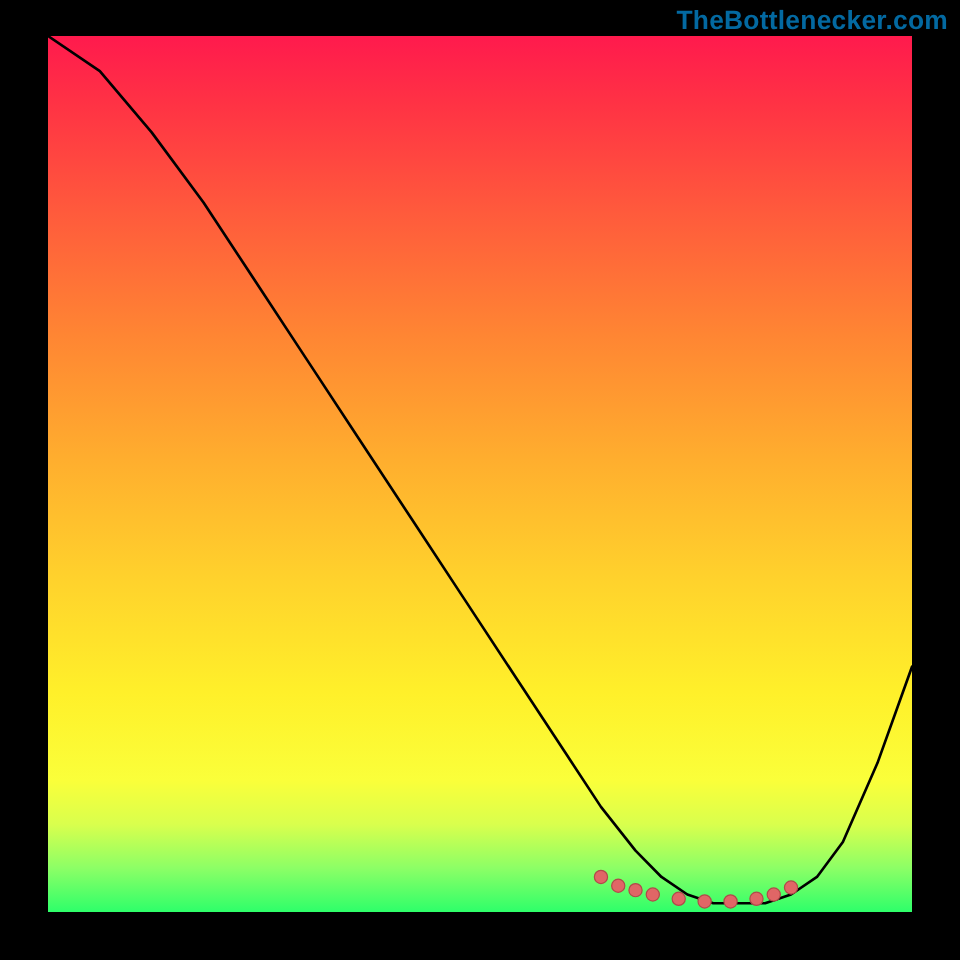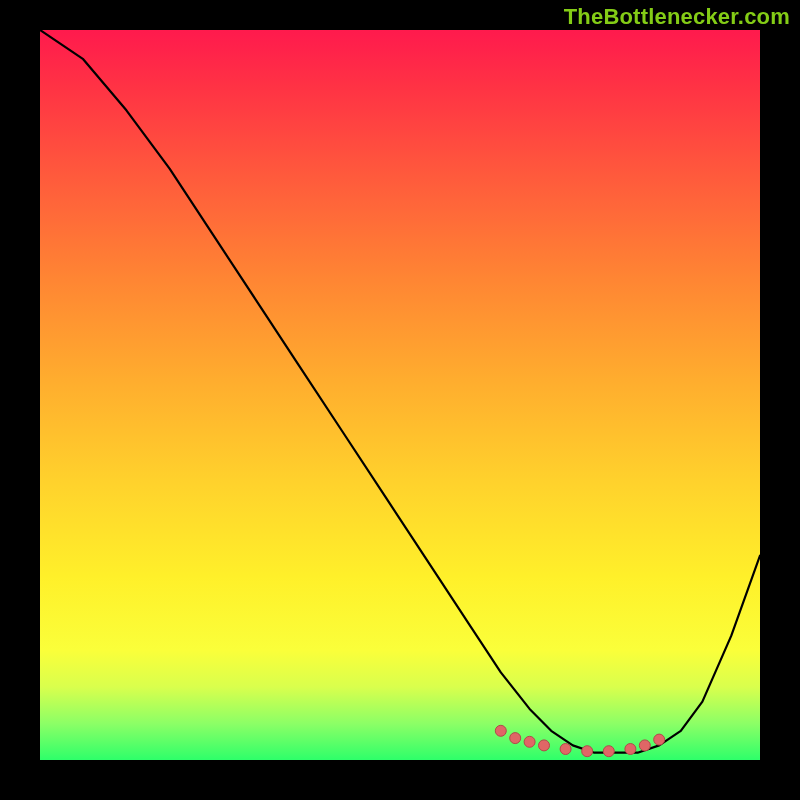--- a/index.html
+++ b/index.html
@@ -14,21 +14,21 @@
   .frame {
     position: relative;
     width: 800px;
     height: 800px;
     background: #000;
   }
   .watermark {
     position: absolute;
     top: 4px;
     right: 10px;
-    color: #84cc16;
+    color: #0369a1;
     font-size: 22px;
     font-weight: 600;
     letter-spacing: 0.2px;
     z-index: 5;
   }
   .plot-area {
     position: absolute;
     left: 40px;
     top: 30px;
     width: 720px;

